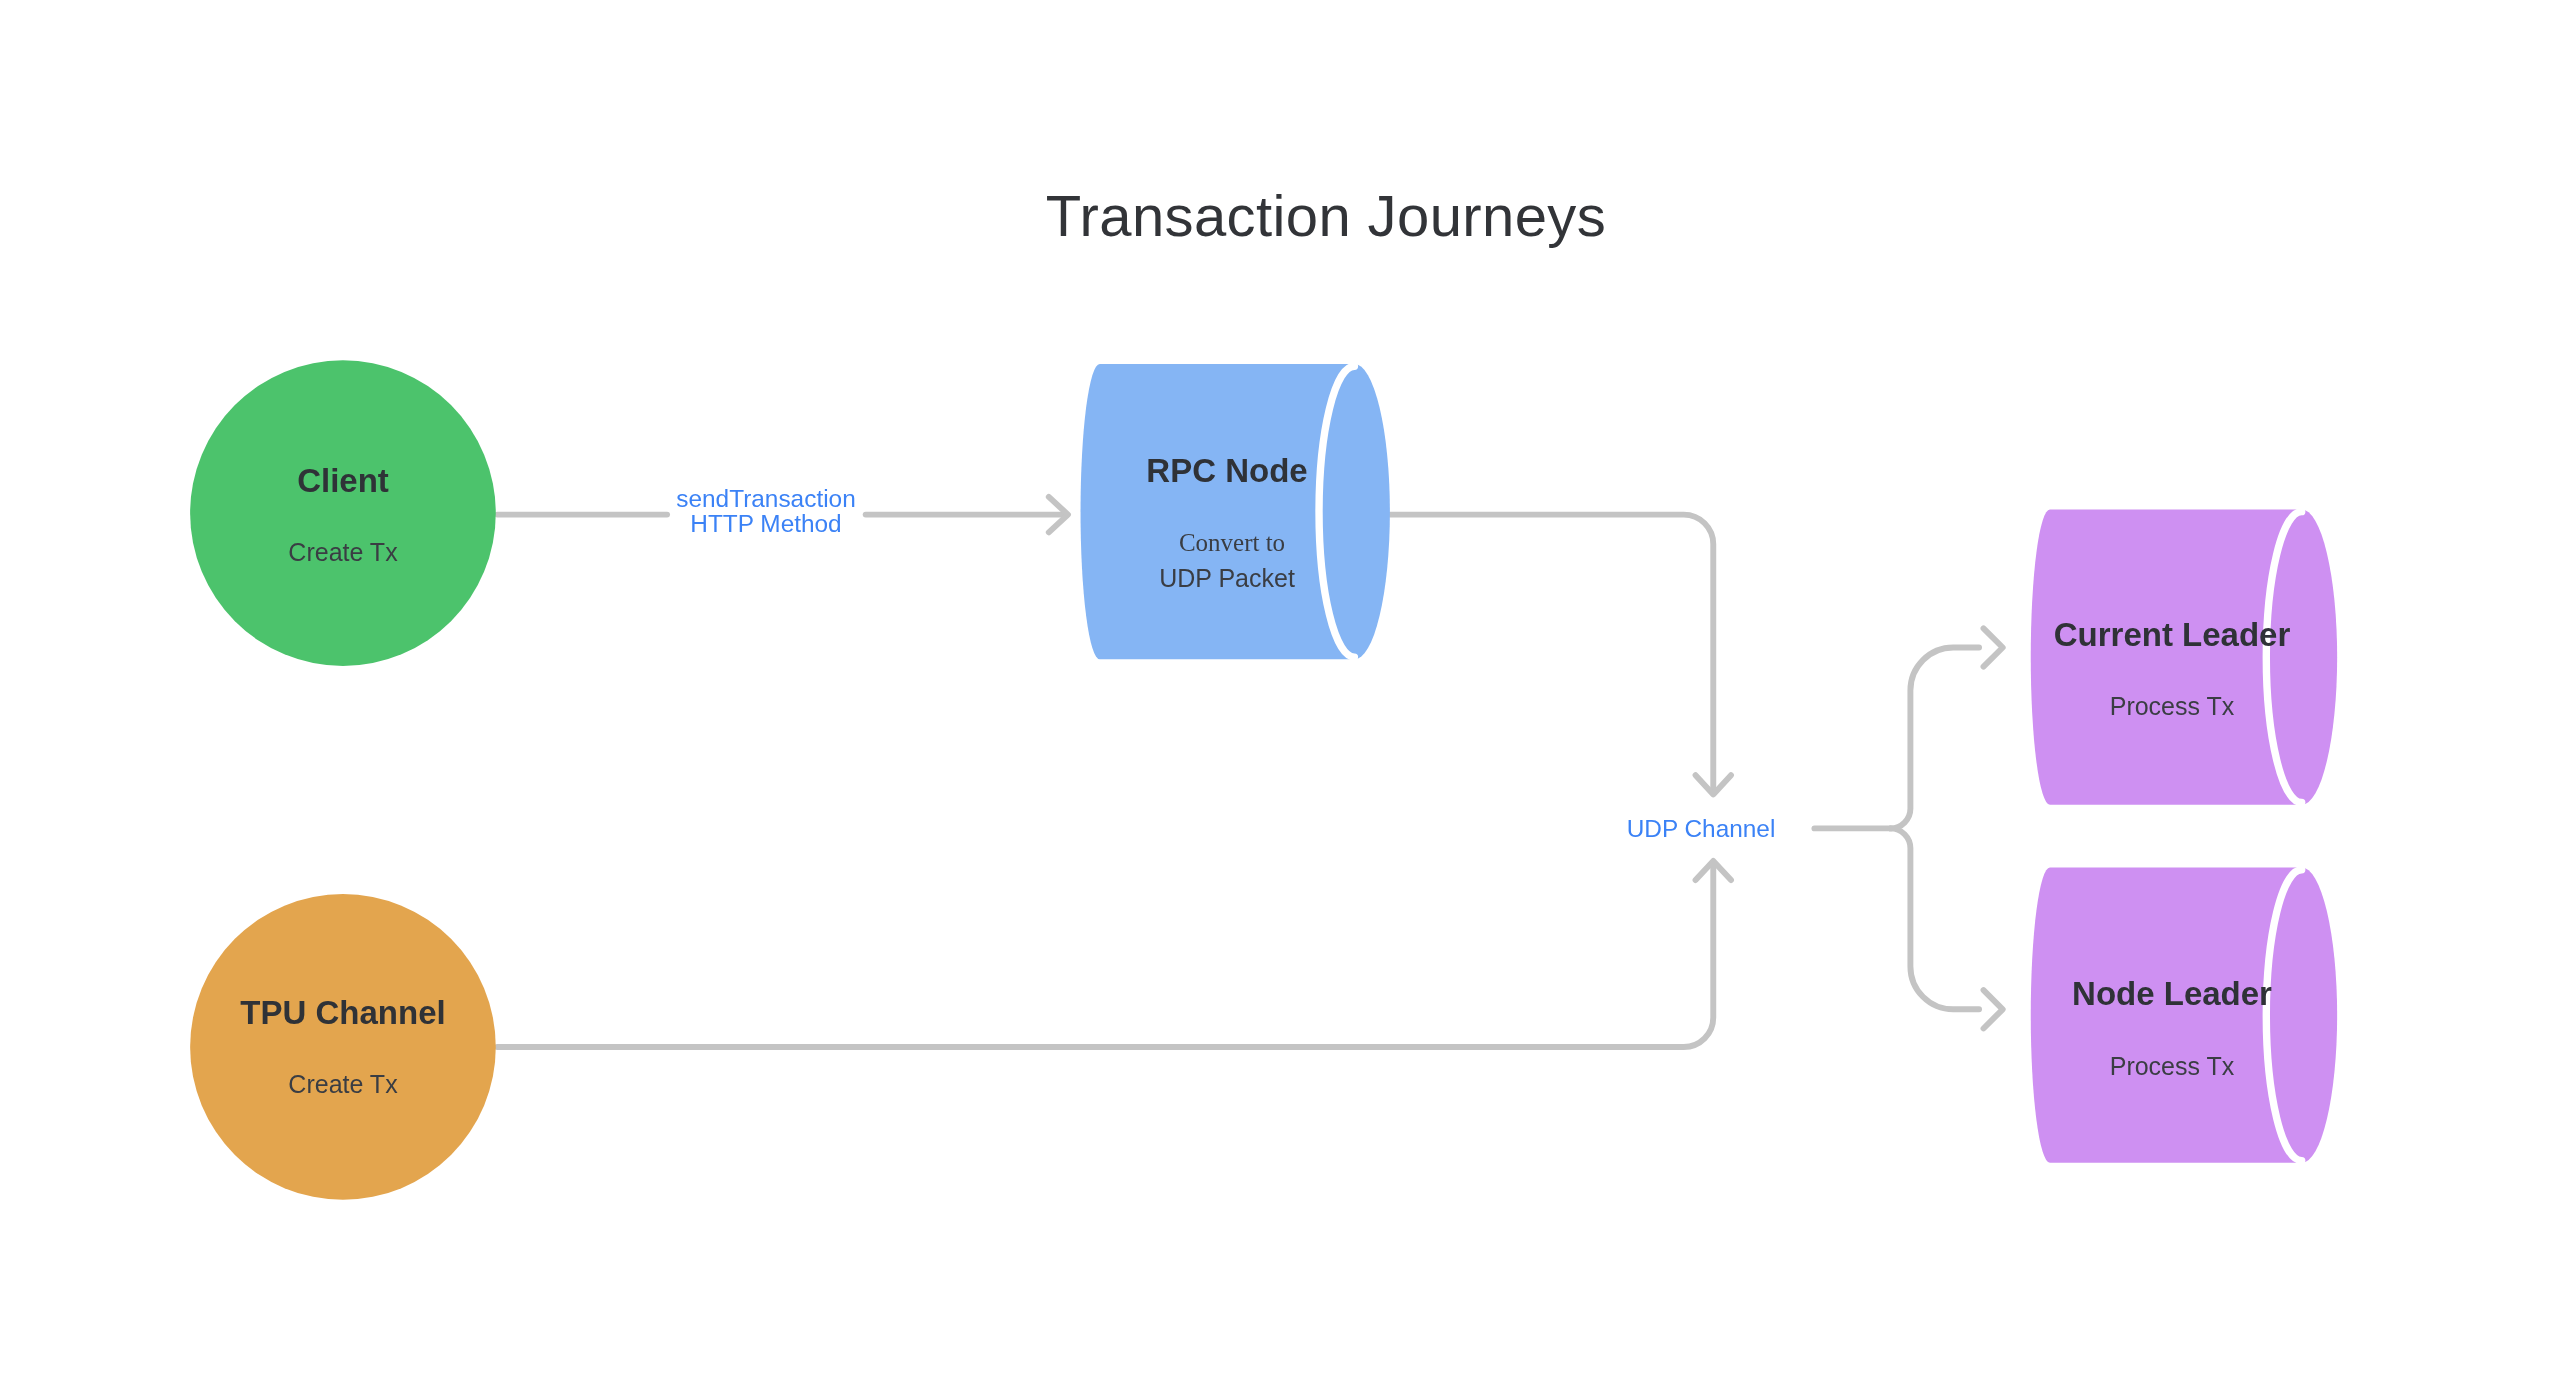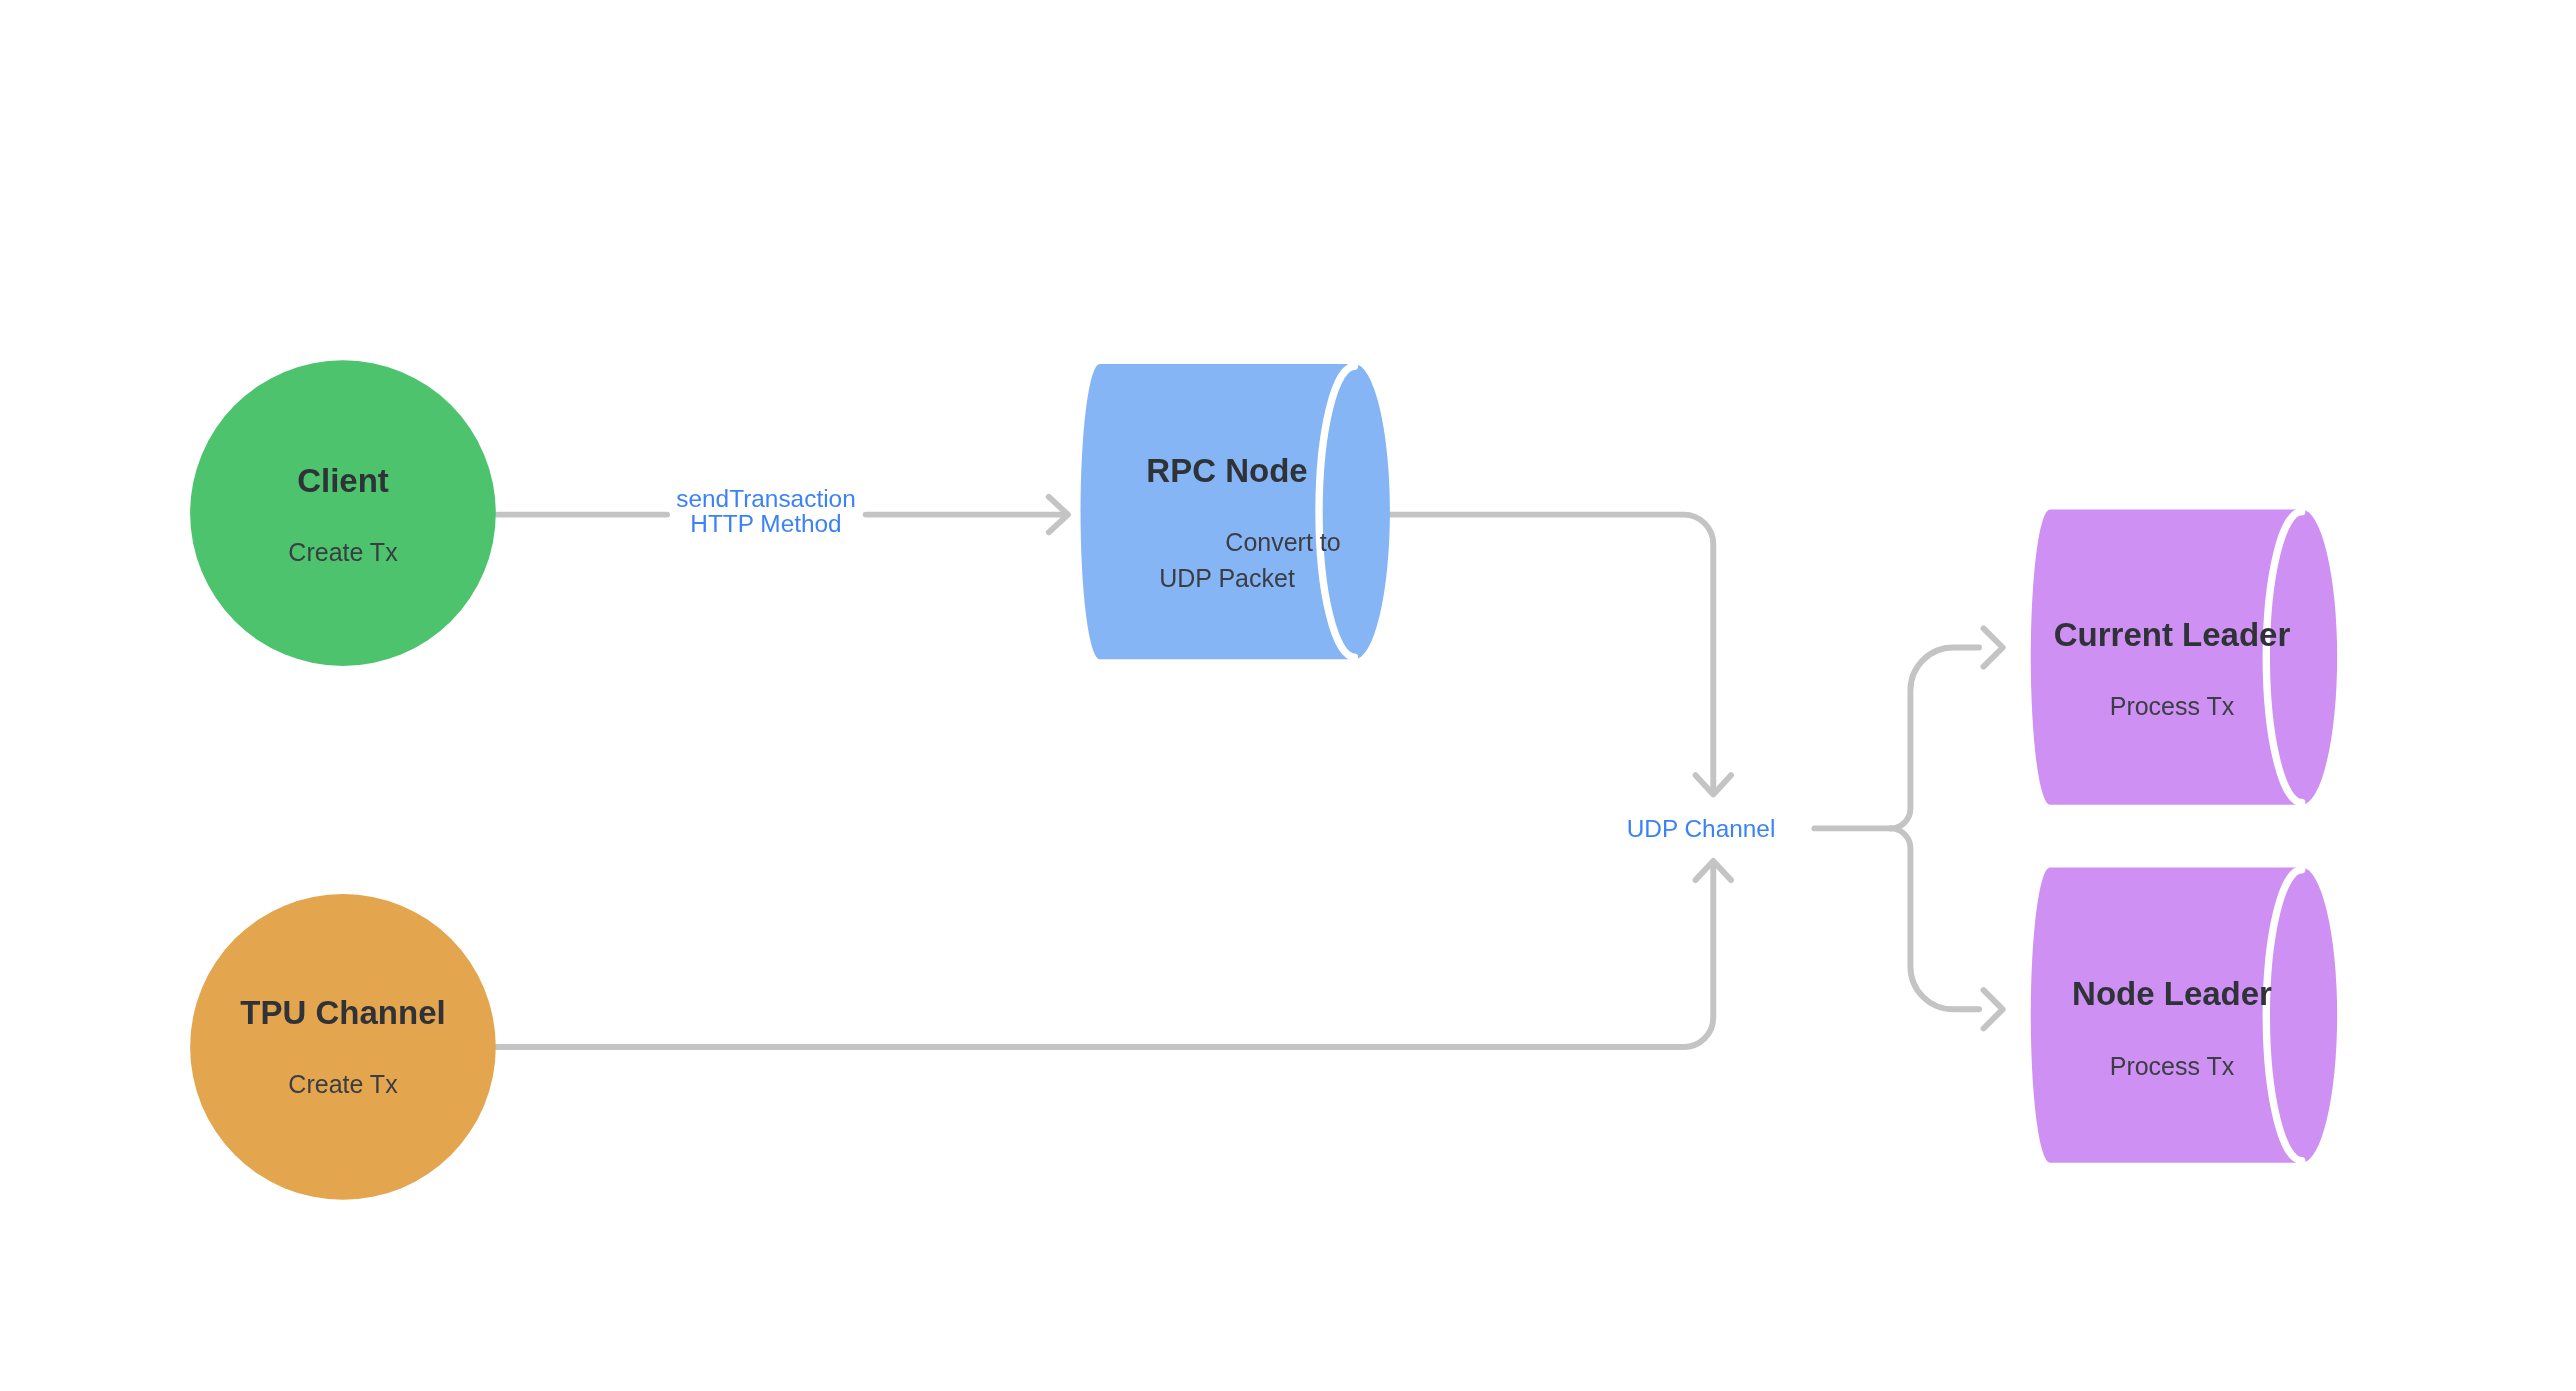--- a/index.html
+++ b/index.html
@@ -90,29 +90,30 @@
       <path d="M 26 0 H 367 A 48 200 0 0 1 367 400 H 26 A 26 200 0 0 1 26 0 Z" fill="#ce90f2"></path>
       <path class="cap-divider" d="M 367 3 A 48 197 0 0 0 367 397" stroke="#ffffff"></path>
     </g>
 
     <g transform="translate(2750,1175)">
       <path d="M 26 0 H 367 A 48 200 0 0 1 367 400 H 26 A 26 200 0 0 1 26 0 Z" fill="#ce90f2"></path>
       <path class="cap-divider" d="M 367 3 A 48 197 0 0 0 367 397" stroke="#ffffff"></path>
     </g>
   </svg>
 
+  <div class="lbl page-title" style="left:1326px; top:216px;">Transaction Journeys</div>
 
   <div class="lbl node-title" style="left:343px; top:480px;">Client</div>
   <div class="lbl node-sub" style="left:343px; top:552px;">Create Tx</div>
 
   <div class="lbl node-title" style="left:343px; top:1012px;">TPU Channel</div>
   <div class="lbl node-sub" style="left:343px; top:1084px;">Create Tx</div>
 
   <div class="lbl node-title" style="left:1227px; top:470px;">RPC Node</div>
-  <div class="lbl node-sub" style="left:1283px; top:542px;">Convert to</div>
+  <div class="lbl node-sub" style="left:1232px; top:542px;font-family:Liberation Serif, serif;">Convert to</div>
   <div class="lbl node-sub" style="left:1227px; top:578px;">UDP Packet</div>
 
   <div class="lbl node-title" style="left:2172px; top:634px;">Current Leader</div>
   <div class="lbl node-sub" style="left:2172px; top:706px;">Process Tx</div>
 
   <div class="lbl node-title" style="left:2172px; top:993px;">Node Leader</div>
   <div class="lbl node-sub" style="left:2172px; top:1066px;">Process Tx</div>
 
   <div class="lbl edge-label" style="left:766px; top:499px;">sendTransaction</div>
   <div class="lbl edge-label" style="left:766px; top:524px;">HTTP Method</div>

